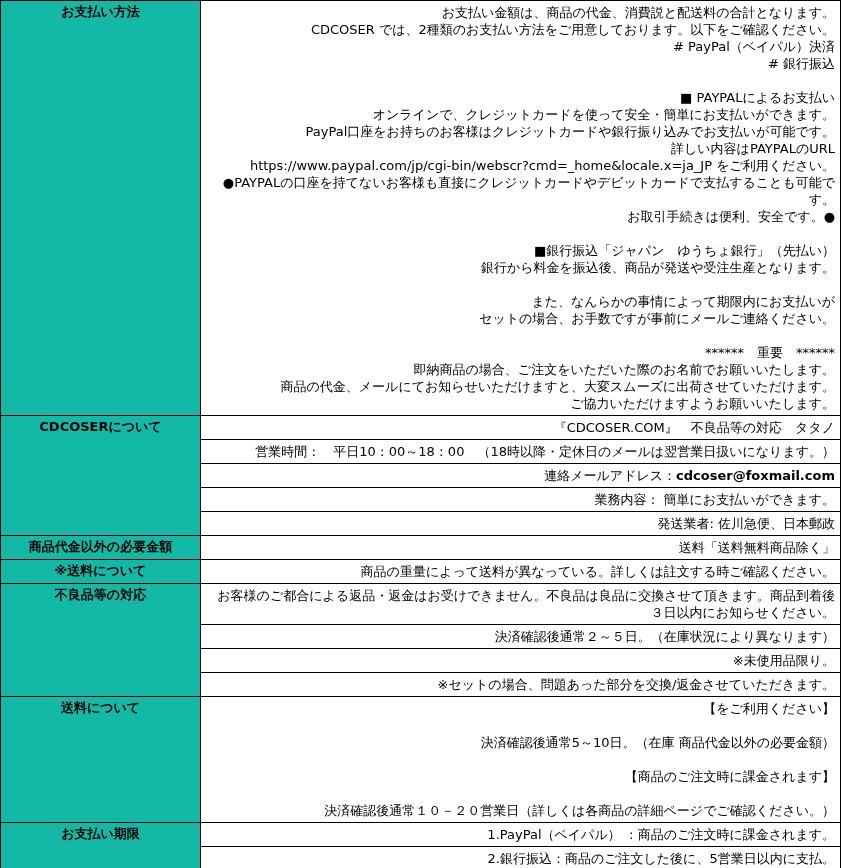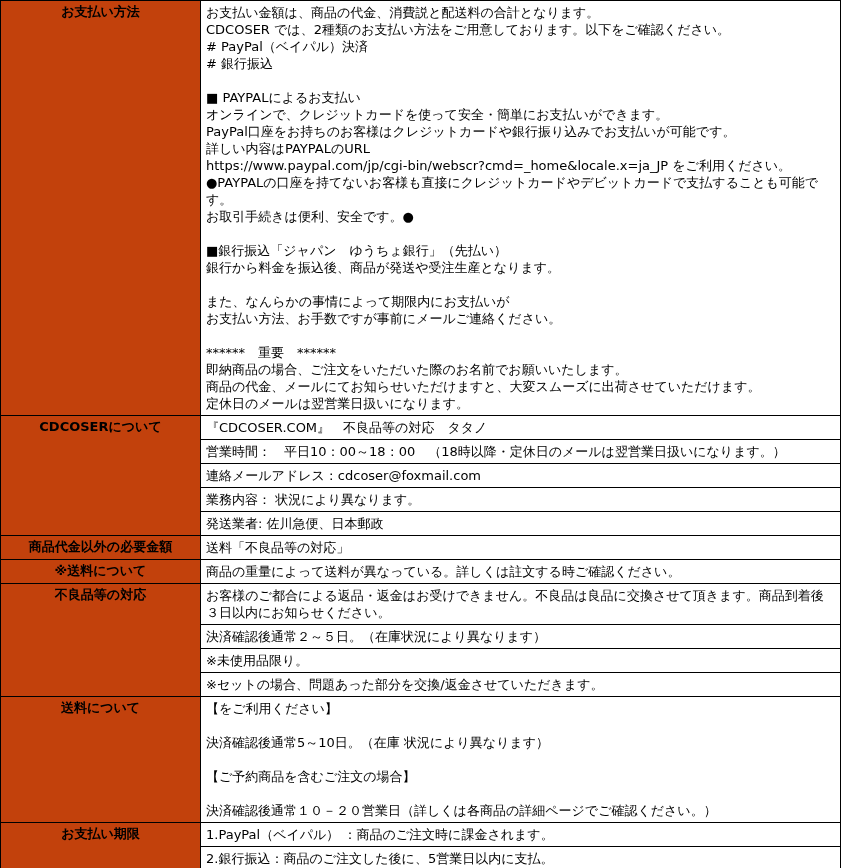--- a/index.html
+++ b/index.html
@@ -25,31 +25,32 @@
     vertical-align:top;
     word-break:break-all;
     overflow-wrap:break-word;
   }
   td.header-cell{
     width:198px;
     text-align:center;
     vertical-align:middle;
     font-weight:bold;
     padding:2px 0;
-    background:#c2410c;
+    background:#14b8a6;
   }
   td.content-cell{
     padding:3px 5px;
     line-height:17px;
+    text-align:right;
   }
   .line{
     min-height:17px;
   }
   .seg-bold{
-    font-weight:normal;
+    font-weight:bold;
   }
 </style>
 </head>
 <body style="color: rgb(0, 0, 0); background: rgb(255, 255, 255);">
 
 <div class="page">
   <table class="info-table" id="info-table">
     <colgroup>
       <col style="width:200px">
       <col>
@@ -68,58 +69,58 @@
             <div class="line">PayPal口座をお持ちのお客様はクレジットカードや銀行振り込みでお支払いが可能です。</div>
             <div class="line">詳しい内容はPAYPALのURL</div>
             <div class="line">https://www.paypal.com/jp/cgi-bin/webscr?cmd=_home&amp;locale.x=ja_JP をご利用ください。</div>
             <div class="line">●PAYPALの口座を持てないお客様も直接にクレジットカードやデビットカードで支払することも可能です。</div>
             <div class="line">お取引手続きは便利、安全です。●</div>
             <div class="line">&nbsp;</div>
             <div class="line">■銀行振込「ジャパン　ゆうちょ銀行」（先払い）</div>
             <div class="line">銀行から料金を振込後、商品が発送や受注生産となります。</div>
             <div class="line">&nbsp;</div>
             <div class="line">また、なんらかの事情によって期限内にお支払いが</div>
-            <div class="line">お支払い方法、お手数ですが事前にメールご連絡ください。</div>
+            <div class="line">セットの場合、お手数ですが事前にメールご連絡ください。</div>
             <div class="line">&nbsp;</div>
             <div class="line">******　重要　******</div>
             <div class="line">即納商品の場合、ご注文をいただいた際のお名前でお願いいたします。</div>
             <div class="line">商品の代金、メールにてお知らせいただけますと、大変スムーズに出荷させていただけます。</div>
-            <div class="line">定休日のメールは翌営業日扱いになります。</div>
+            <div class="line">ご協力いただけますようお願いいたします。</div>
           </td>
         </tr>
         <tr>
           <td class="header-cell" rowspan="5">CDCOSERについて</td>
           <td class="content-cell">
             <div class="line">『CDCOSER.COM』　不良品等の対応　タタノ</div>
           </td>
         </tr>
         <tr>
           <td class="content-cell">
             <div class="line">営業時間：　平日10：00～18：00　（18時以降・定休日のメールは翌営業日扱いになります。）</div>
           </td>
         </tr>
         <tr>
           <td class="content-cell">
             <div class="line"><span>連絡メールアドレス：</span><span class="seg-bold">cdcoser@foxmail.com</span></div>
           </td>
         </tr>
         <tr>
           <td class="content-cell">
-            <div class="line">業務内容： 状況により異なります。</div>
+            <div class="line">業務内容： 簡単にお支払いができます。</div>
           </td>
         </tr>
         <tr>
           <td class="content-cell">
             <div class="line">発送業者: 佐川急便、日本郵政</div>
           </td>
         </tr>
         <tr>
           <td class="header-cell" rowspan="1">商品代金以外の必要金額</td>
           <td class="content-cell">
-            <div class="line">送料「不良品等の対応」</div>
+            <div class="line">送料「送料無料商品除く」</div>
           </td>
         </tr>
         <tr>
           <td class="header-cell" rowspan="1">※送料について</td>
           <td class="content-cell">
             <div class="line">商品の重量によって送料が異なっている。詳しくは註文する時ご確認ください。</div>
           </td>
         </tr>
         <tr>
           <td class="header-cell" rowspan="4">不良品等の対応</td>
@@ -140,23 +141,23 @@
         <tr>
           <td class="content-cell">
             <div class="line">※セットの場合、問題あった部分を交換/返金させていただきます。</div>
           </td>
         </tr>
         <tr>
           <td class="header-cell" rowspan="1">送料について</td>
           <td class="content-cell">
             <div class="line">【をご利用ください】</div>
             <div class="line">&nbsp;</div>
-            <div class="line">決済確認後通常5～10日。（在庫 状況により異なります）</div>
+            <div class="line">決済確認後通常5～10日。（在庫 商品代金以外の必要金額）</div>
             <div class="line">&nbsp;</div>
-            <div class="line">【ご予約商品を含むご注文の場合】</div>
+            <div class="line">【商品のご注文時に課金されます】</div>
             <div class="line">&nbsp;</div>
             <div class="line">決済確認後通常１０－２０営業日（詳しくは各商品の詳細ページでご確認ください。）</div>
           </td>
         </tr>
         <tr>
           <td class="header-cell" rowspan="2">お支払い期限</td>
           <td class="content-cell">
             <div class="line">1.PayPal（ベイパル） ：商品のご注文時に課金されます。</div>
           </td>
         </tr>

